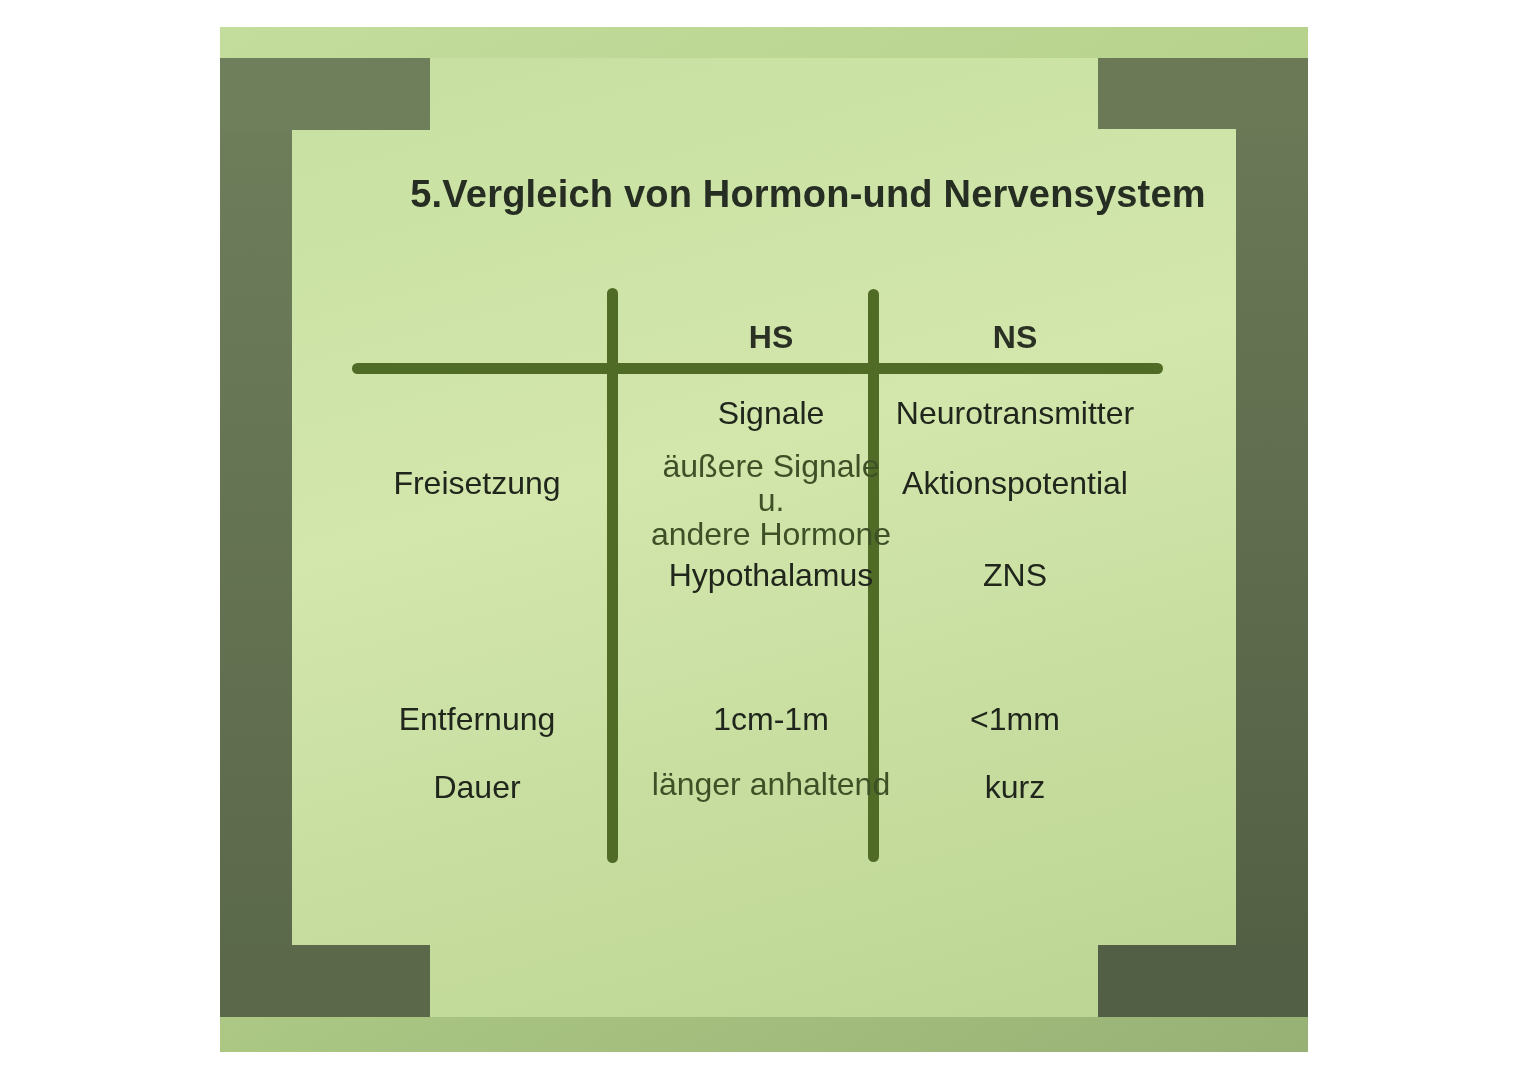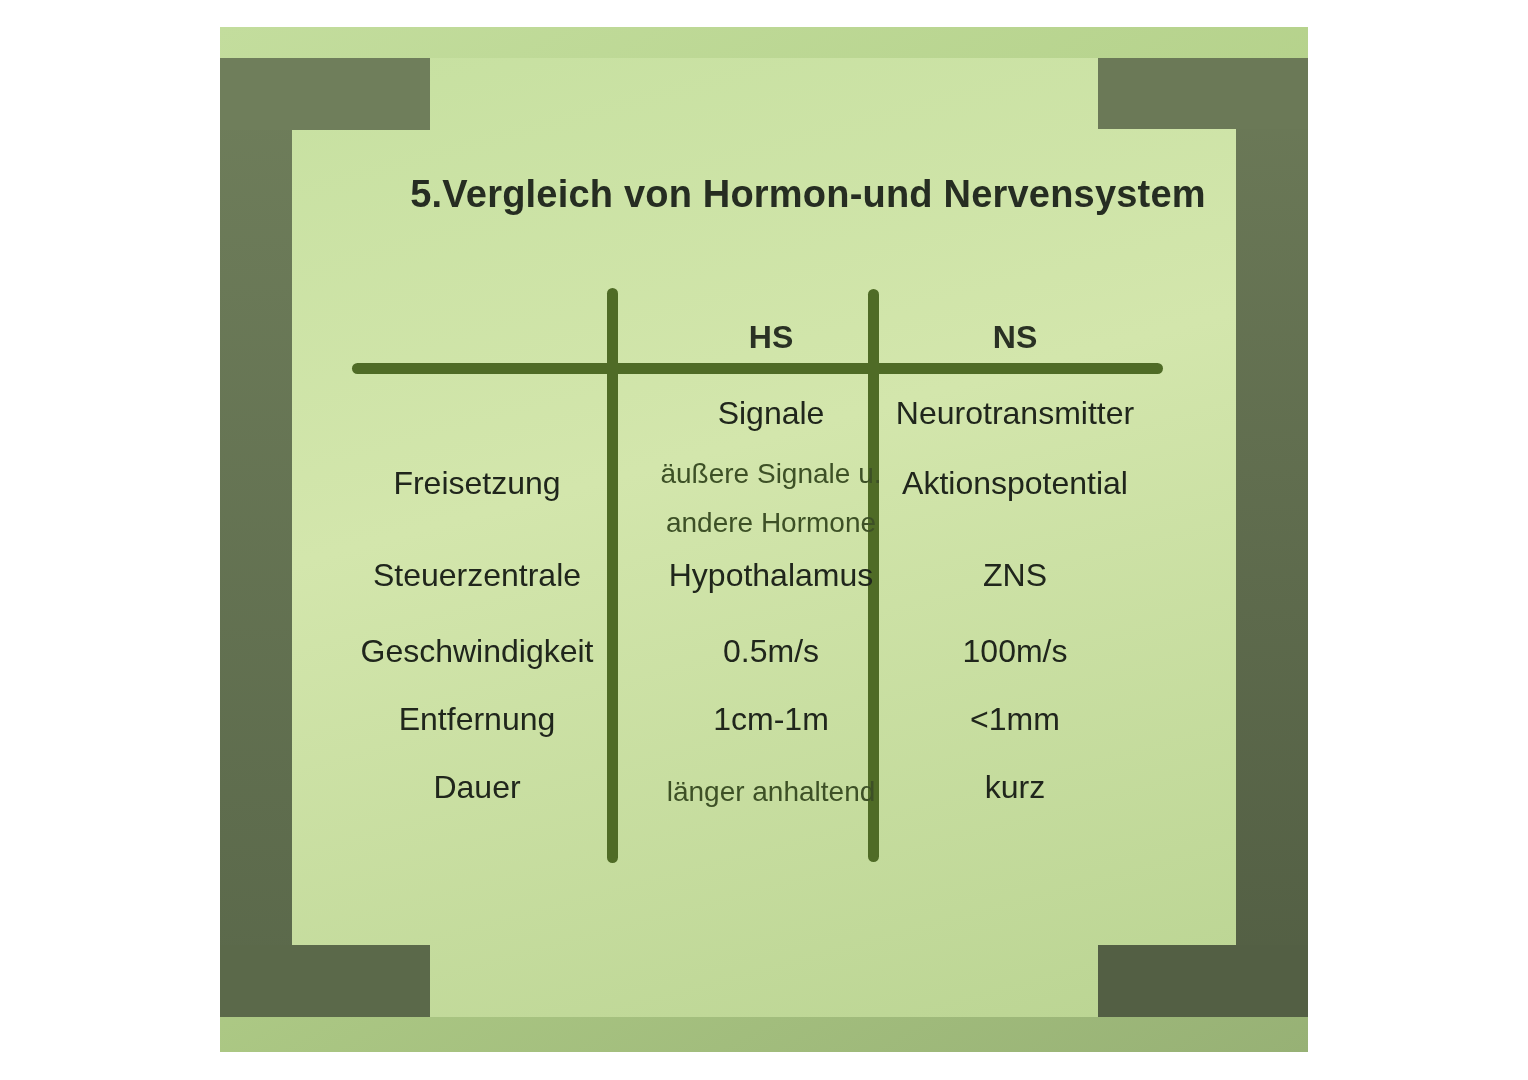--- a/index.html
+++ b/index.html
@@ -36,21 +36,21 @@
 
   .trow{position:absolute;left:0;width:100%;height:40px;}
   .cell{
     position:absolute;text-align:center;font-size:32px;line-height:40px;color:#20261c;
   }
   .c1{left:132px;width:250px;}
   .c2{left:398px;width:250px;padding-left:28px;}
   .c3{left:655px;width:280px;}
   .hdr{font-weight:bold;color:#2a3124;}
   .hs-green{
-    font-size:28px;line-height:49px;color:#3d5026;white-space:pre-line;
+    font-size:32px;line-height:34px;color:#3d5026;white-space:pre-line;
   }
   .two-line{margin-top:-14px;}
   .row-hdr{top:290px;}
   .row-1{top:366px;}
   .row-2{top:436px;}
   .row-3{top:528px;}
   .row-4{top:604px;}
   .row-5{top:672px;}
   .row-6{top:740px;}
 </style>
@@ -86,30 +86,24 @@
     </div>
 
     <div class="trow row-2">
       <div class="cell c1">Freisetzung</div>
       <div class="cell c2 hs-green two-line">äußere Signale u.
 andere Hormone</div>
       <div class="cell c3">Aktionspotential</div>
     </div>
 
     <div class="trow row-3">
-      <div class="cell c1">Steuerzentrale</div>
       <div class="cell c2">Hypothalamus</div>
       <div class="cell c3">ZNS</div>
     </div>
 
-    <div class="trow row-4">
-      <div class="cell c1">Geschwindigkeit</div>
-      <div class="cell c2">0.5m/s</div>
-      <div class="cell c3">100m/s</div>
-    </div>
 
     <div class="trow row-5">
       <div class="cell c1">Entfernung</div>
       <div class="cell c2">1cm-1m</div>
       <div class="cell c3">&lt;1mm</div>
     </div>
 
     <div class="trow row-6">
       <div class="cell c1">Dauer</div>
       <div class="cell c2 hs-green">länger anhaltend</div>

